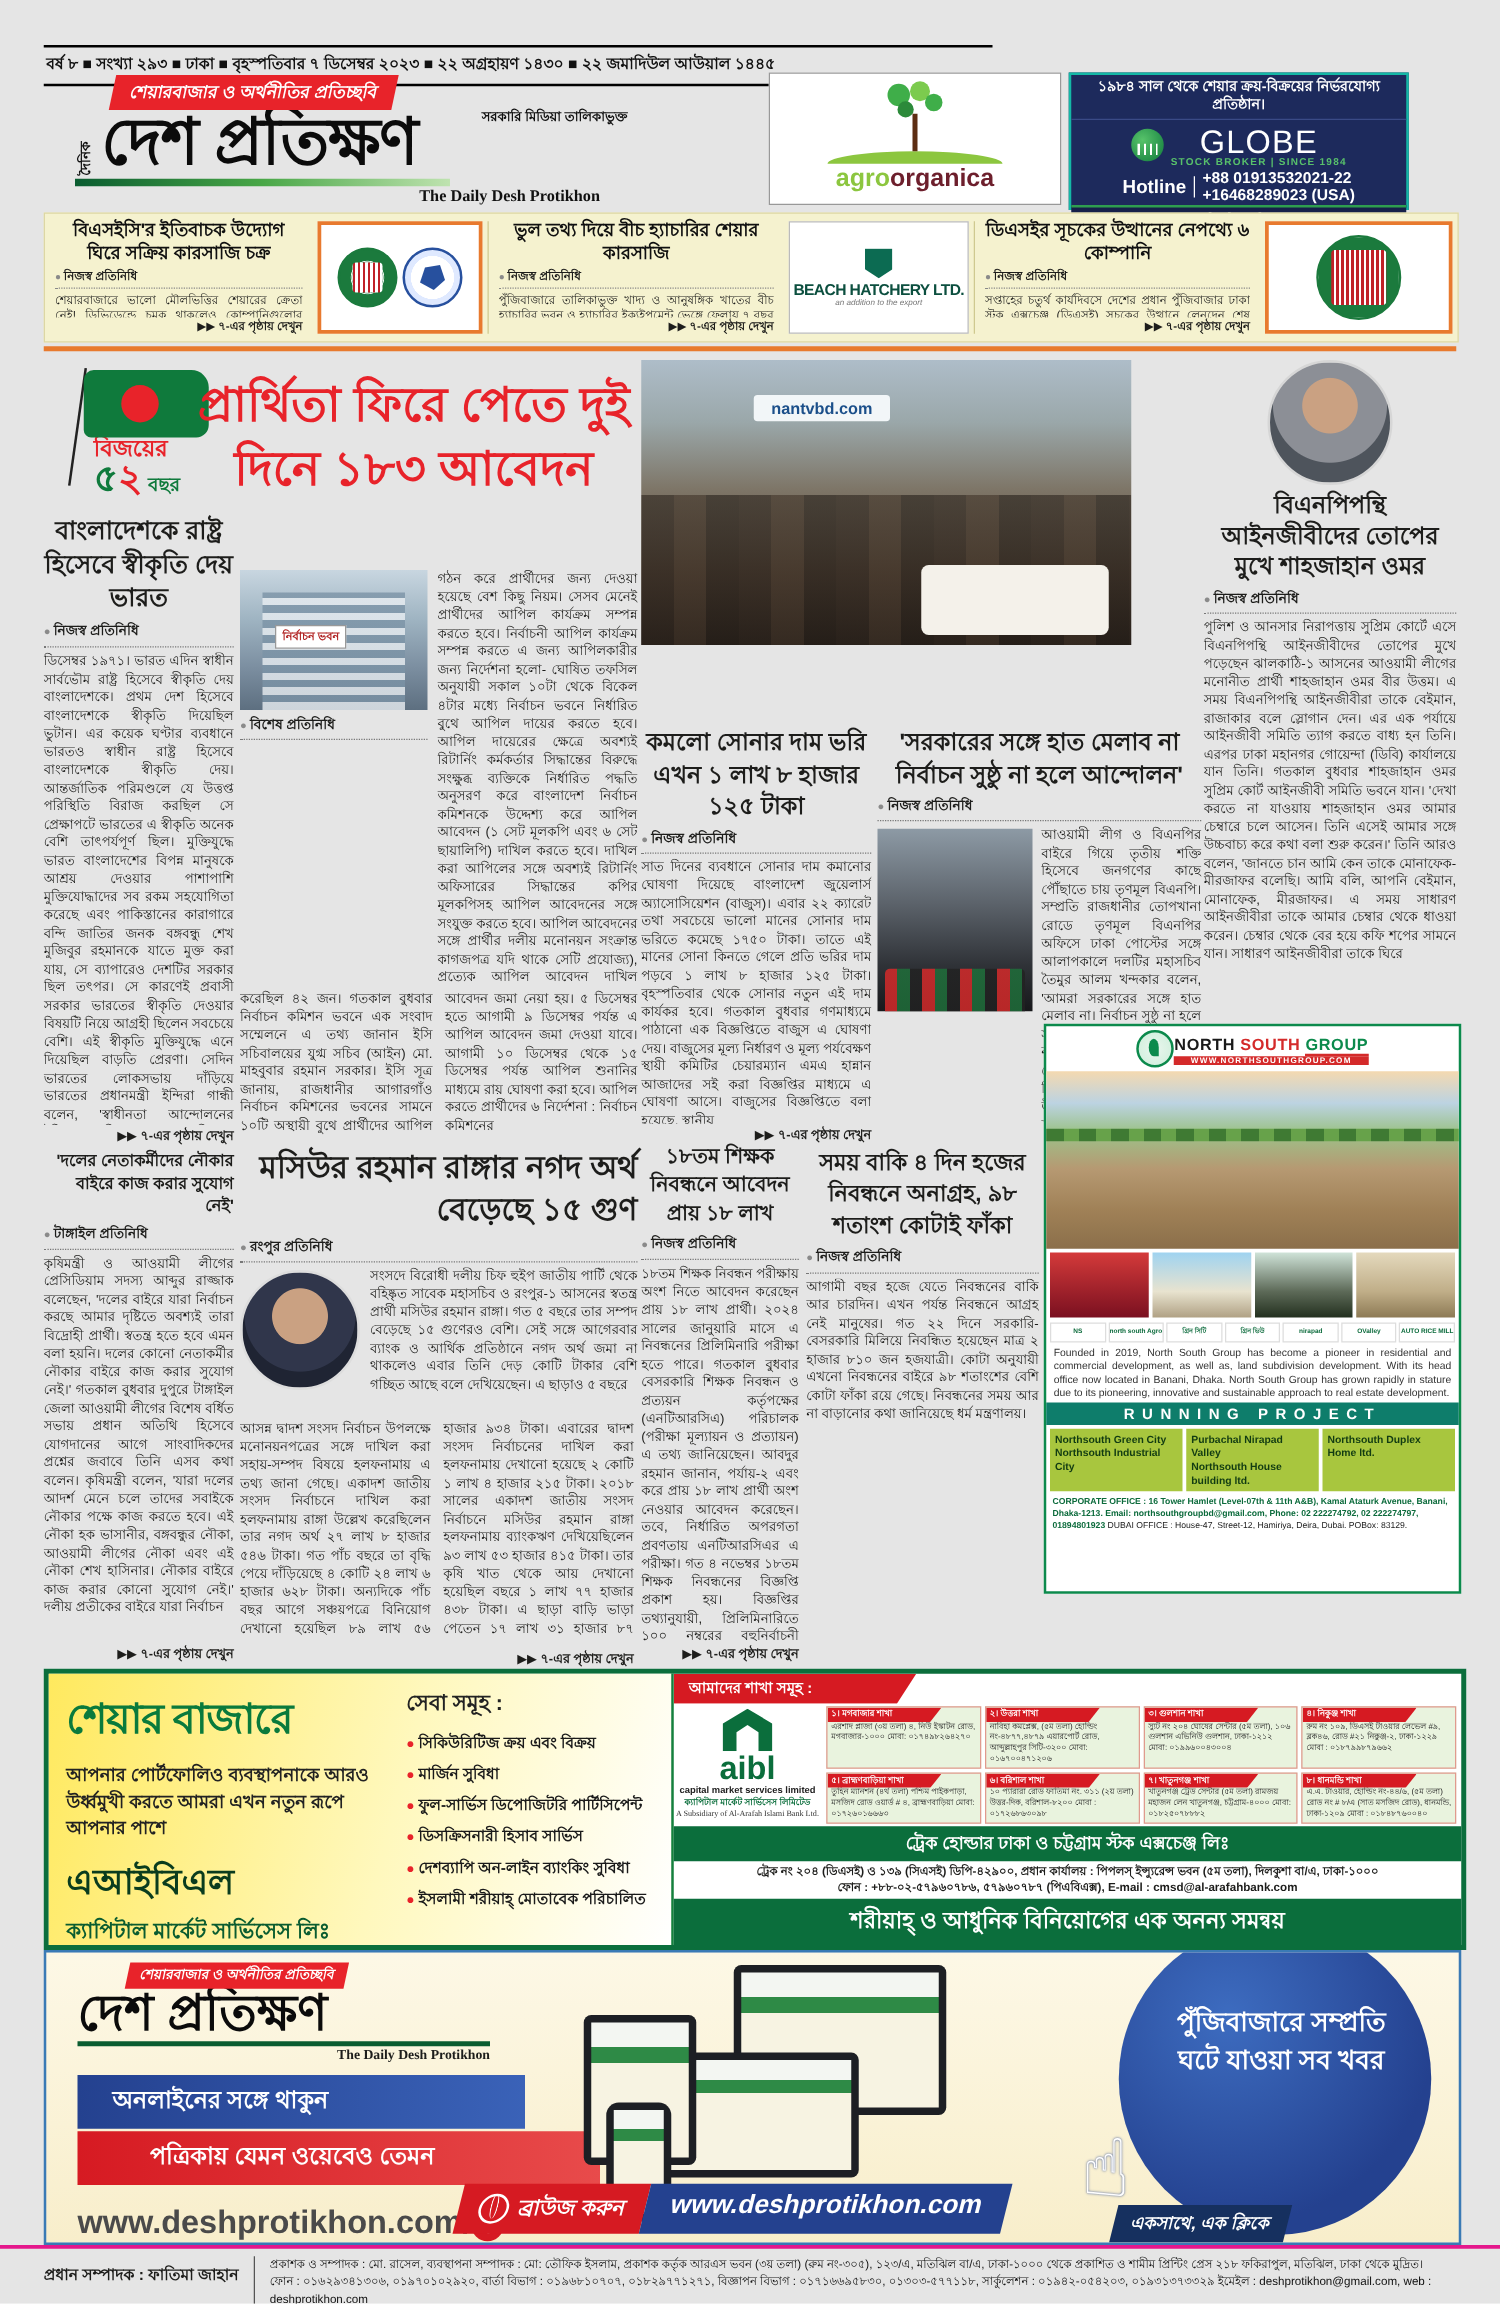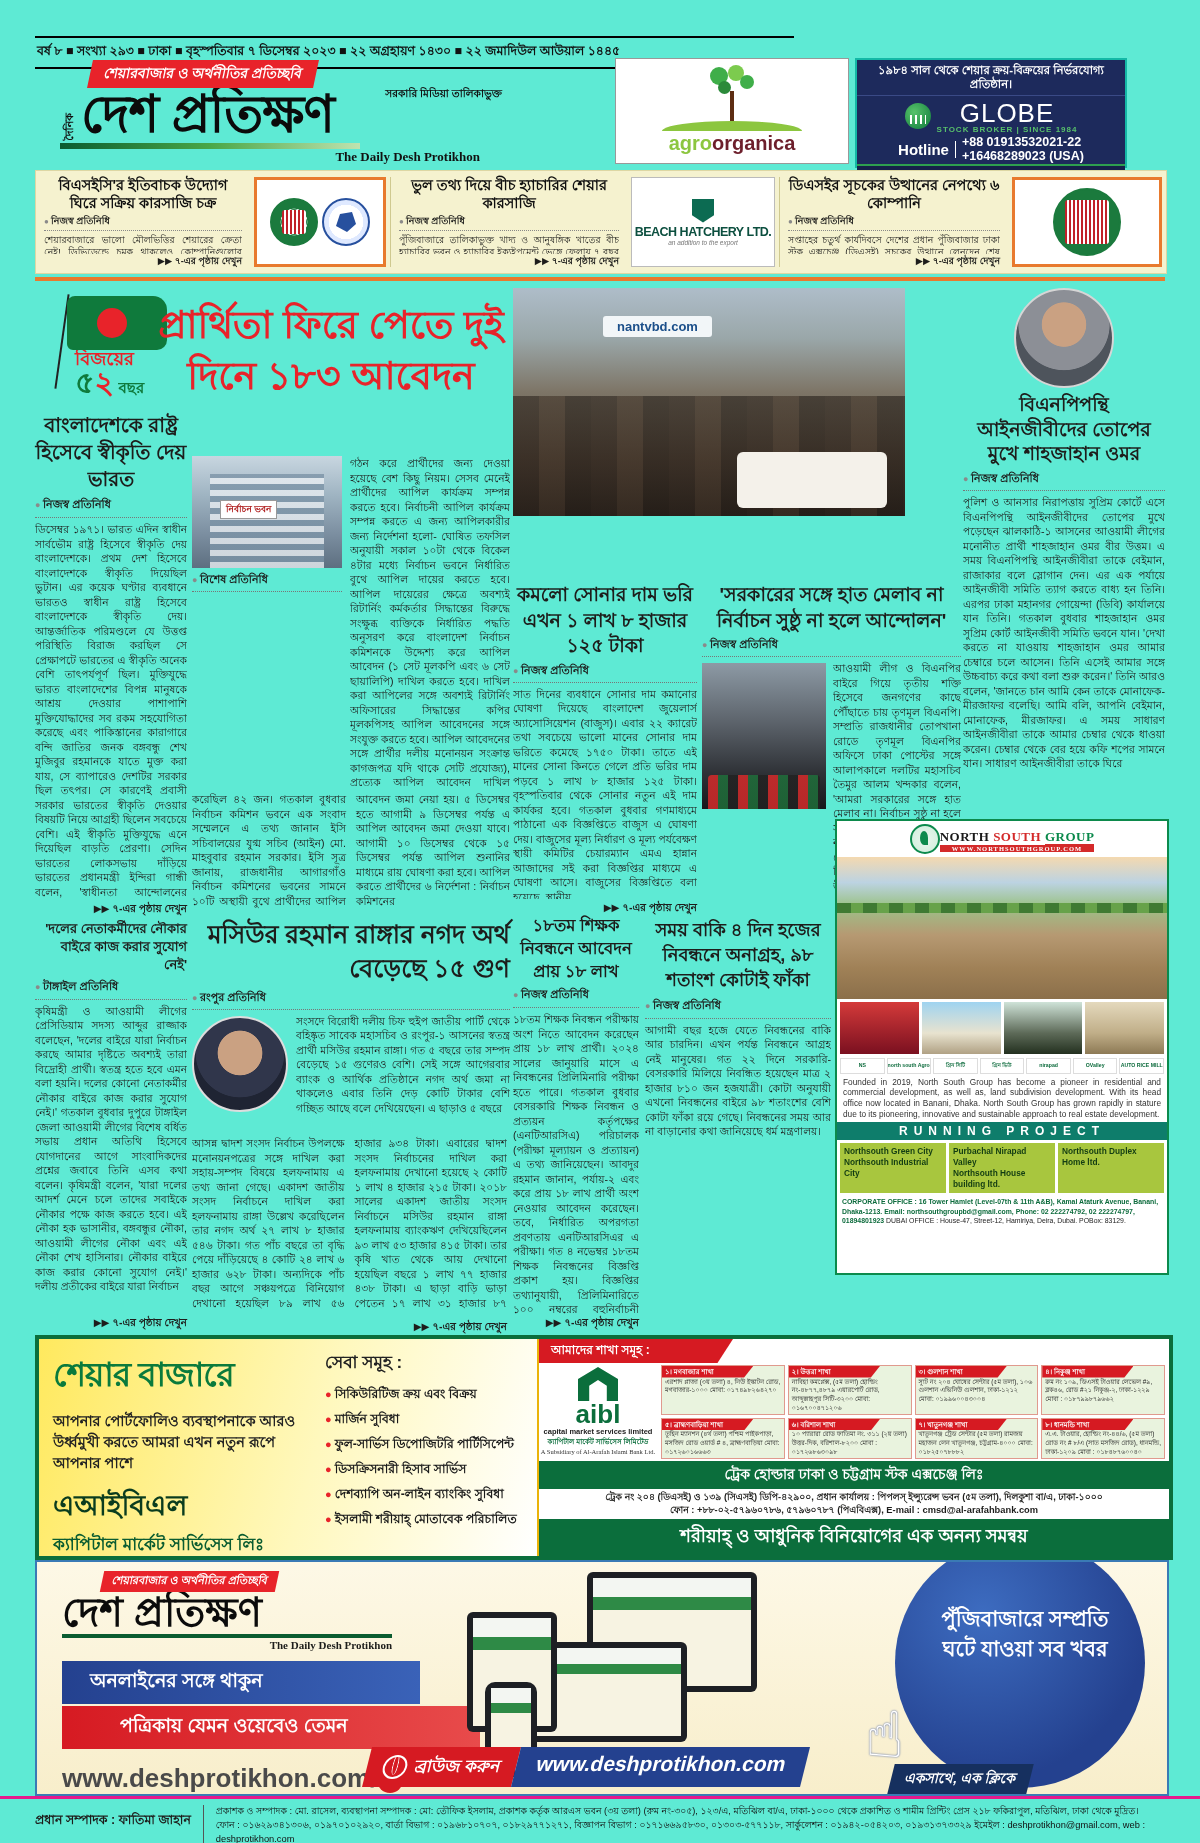--- a/index.html
+++ b/index.html
@@ -1,17 +1,17 @@
 <!DOCTYPE html>
 <html><head>
 <meta charset="utf-8">
 <style>
   html,body{margin:0;padding:0;background:#fff;}
   body{width:1200px;font-family:"Liberation Sans","DejaVu Sans",sans-serif;color:#1d1d1b;}
-  .page{position:relative;width:1200px;height:1843px;background:#5eead4;overflow:hidden;}
+  .page{position:relative;width:1200px;height:1843px;background:#e5e5e5;overflow:hidden;}
 
   
   .dateline{position:absolute;top:36px;left:35px;width:755px;border-top:2px solid #000;border-bottom:2px solid #000;padding:4px 2px 5px;font-size:12.5px;font-weight:bold;color:#111;}
 
   
   .header{position:absolute;top:58px;left:35px;width:1130px;height:108px;}
   .masthead{position:absolute;left:25px;top:2px;width:430px;}
   .mast-ribbon{display:inline-block;background:#e8232a;color:#fff;font-weight:bold;font-size:14px;padding:2px 14px;transform:skewX(-12deg);margin-left:30px;}
   .mast-row{display:flex;align-items:flex-end;}
   .mast-daily{writing-mode:vertical-rl;transform:rotate(180deg);font-size:11px;font-weight:bold;color:#111;margin-right:2px;}
@@ -134,21 +134,21 @@
   .art-tea{left:513px;top:628px;width:126px;height:418px;display:flex;flex-direction:column;}
   .h-tea{font-size:16.5px;font-weight:900;text-align:center;line-height:1.4;}
   .art-tea .body{flex:1;}
 
   .art-haj{left:645px;top:632px;width:186px;height:414px;display:flex;flex-direction:column;}
   .h-haj{font-size:18px;font-weight:900;text-align:center;line-height:1.4;}
   .art-haj .body{flex:1;}
 
   
   .nsg{left:835px;top:533px;width:330px;height:452px;border:2px solid #0c8a4c;background:#fff;display:flex;flex-direction:column;}
-  .nsg-head{display:flex;align-items:center;justify-content:center;gap:0;padding:3px 0;font-family:Liberation Serif, serif;}
+  .nsg-head{display:flex;align-items:center;justify-content:center;gap:0;padding:3px 0;}
   .nsg-logo{width:26px;height:26px;border-radius:50%;border:2px solid #0c8a4c;background:radial-gradient(circle,#eaf6ee,#cdeeda);position:relative;}
   .nsg-logo::after{content:"";position:absolute;left:8px;top:5px;width:8px;height:14px;background:#0c8a4c;border-radius:50% 50% 0 50%;}
   .nsg-brand{font-size:13px;font-weight:900;letter-spacing:.5px;}
   .nsg-brand .b1{color:#1a1a1a;}
   .nsg-brand .b2{color:#d42a2a;}
   .nsg-brand .b3{color:#0c8a4c;border-bottom:2px solid #d42a2a;}
   .nsg-url{background:#d42a2a;color:#fff;font-size:6.5px;font-weight:bold;text-align:center;letter-spacing:1px;}
   .nsg-land{height:142px;background:linear-gradient(180deg,#f4d9b0 0%,#bcd3e2 18%,#9cc28a 34%,#b69972 55%,#a08157 78%,#8b6f4a 100%);position:relative;}
   .nsg-land::after{content:"";position:absolute;top:46px;left:0;right:0;height:10px;background:repeating-linear-gradient(90deg,#3f7a33 0 14px,#67a24a 14px 26px);}
   .nsg-thumbs{display:flex;gap:3px;padding:3px;}
@@ -171,21 +171,21 @@
   .aibl-left{width:498px;background:linear-gradient(105deg,#ffe95e 0%,#fff8bd 55%,#ffffff 100%);display:flex;}
   .al-txt{width:262px;padding:10px 6px 6px 14px;}
   .al-h{font-size:33px;font-weight:900;color:#0a7a3c;letter-spacing:-1px;}
   .al-sub{font-size:14.5px;font-weight:bold;color:#222;line-height:1.45;margin-top:6px;}
   .al-brand{font-size:28px;font-weight:900;color:#0a3c1e;margin-top:10px;}
   .al-brand2{font-size:17px;font-weight:900;color:#0a5c30;}
   .al-srv{flex:1;padding:10px 8px 6px 4px;}
   .srv-t{font-size:17px;font-weight:900;color:#222;margin-bottom:8px;}
   .srv-i{font-size:12.3px;font-weight:bold;color:#1a1a1a;margin:5px 0;}
   .srv-i::before{content:"● ";color:#e8232a;font-size:11px;}
-  .aibl-right{flex:1;display:flex;flex-direction:column;border-left:2px solid #eab308;}
+  .aibl-right{flex:1;display:flex;flex-direction:column;border-left:2px solid #15803d;}
   .ar-ribbon{background:#d61a22;color:#fff;font-weight:900;font-size:12px;padding:2px 12px;width:170px;clip-path:polygon(0 0,100% 0,92% 100%,0 100%);}
   .ar-main{display:flex;flex:1;}
   .ar-logo{width:118px;text-align:center;padding-top:4px;}
   .ar-arch{width:40px;height:34px;margin:0 auto;background:#0b6e3c;clip-path:polygon(0 100%,0 35%,50% 0,100% 35%,100% 100%,72% 100%,72% 55%,50% 38%,28% 55%,28% 100%);}
   .ar-aibl{font-size:26px;font-weight:900;color:#0b6e3c;line-height:1;}
   .ar-l1{font-size:7.5px;font-weight:bold;color:#222;}
   .ar-l2{font-size:7px;color:#0b6e3c;font-weight:bold;}
   .ar-l3{font-size:6.5px;color:#333;font-family:"Liberation Serif",serif;}
   .branches{flex:1;display:grid;grid-template-columns:repeat(4,1fr);gap:3px;padding:2px 4px;}
   .branch{background:#e9f3de;border:1px solid #e09a8e;font-size:6.4px;line-height:1.4;color:#222;overflow:hidden;}

